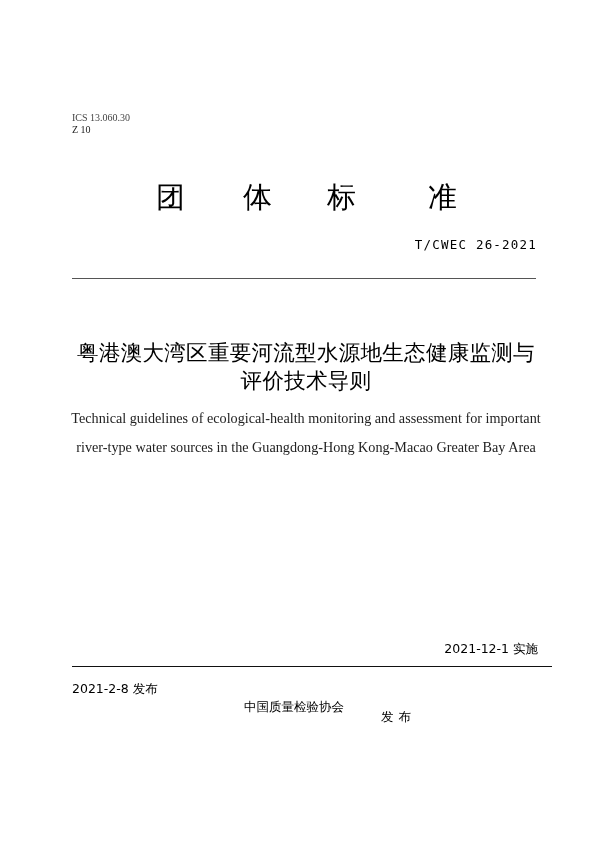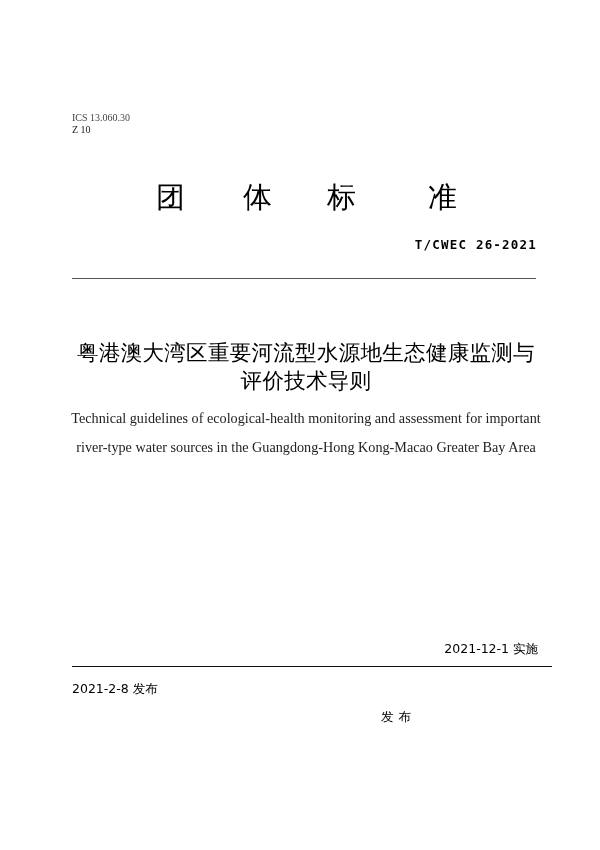--- a/index.html
+++ b/index.html
@@ -44,21 +44,21 @@
       font-size: 29px;
       line-height: 34px;
       font-family: "DejaVu Sans", sans-serif;
     }
 
     .std-codes {
       right: 63px;
       top: 236px;
       text-align: right;
       font-family: "DejaVu Sans Mono", monospace;
-      font-weight: bold;
+      font-weight: normal;
       font-size: 12.5px;
       letter-spacing: 1.2px;
       line-height: 18px;
     }
 
     .rule-top {
       left: 72px; top: 278px;
       width: 464px; height: 0;
       border-top: 1.5px solid #555;
     }
@@ -140,14 +140,15 @@
   <div>Technical guidelines of ecological-health monitoring and assessment for important</div>
   <div>river-type water sources in the Guangdong-Hong Kong-Macao Greater Bay Area</div>
 </div>
 
 <div class="abs date-pub">2021-2-8 发布</div>
 <div class="abs date-impl">2021-12-1 实施</div>
 
 <div class="abs rule-bottom"></div>
 
 <div class="abs publishers">
+  <div>中国质量检验协会</div>
 </div>
 <div class="abs publish-label">发布</div>
 
 </body></html>

